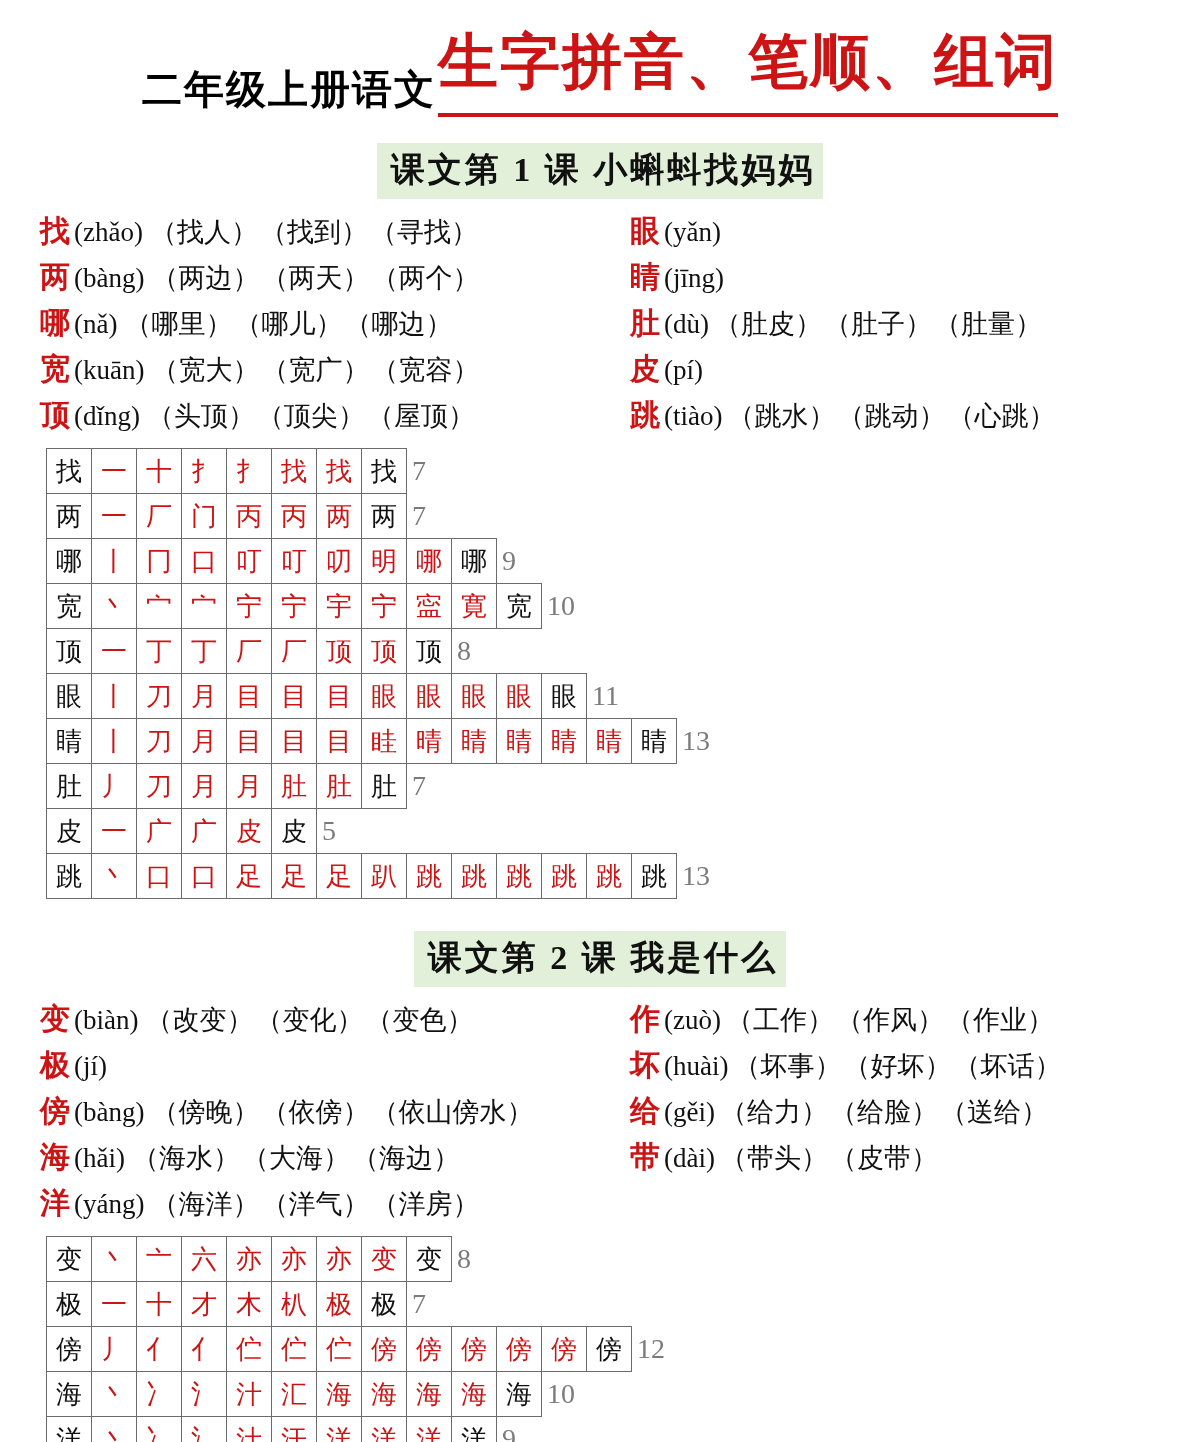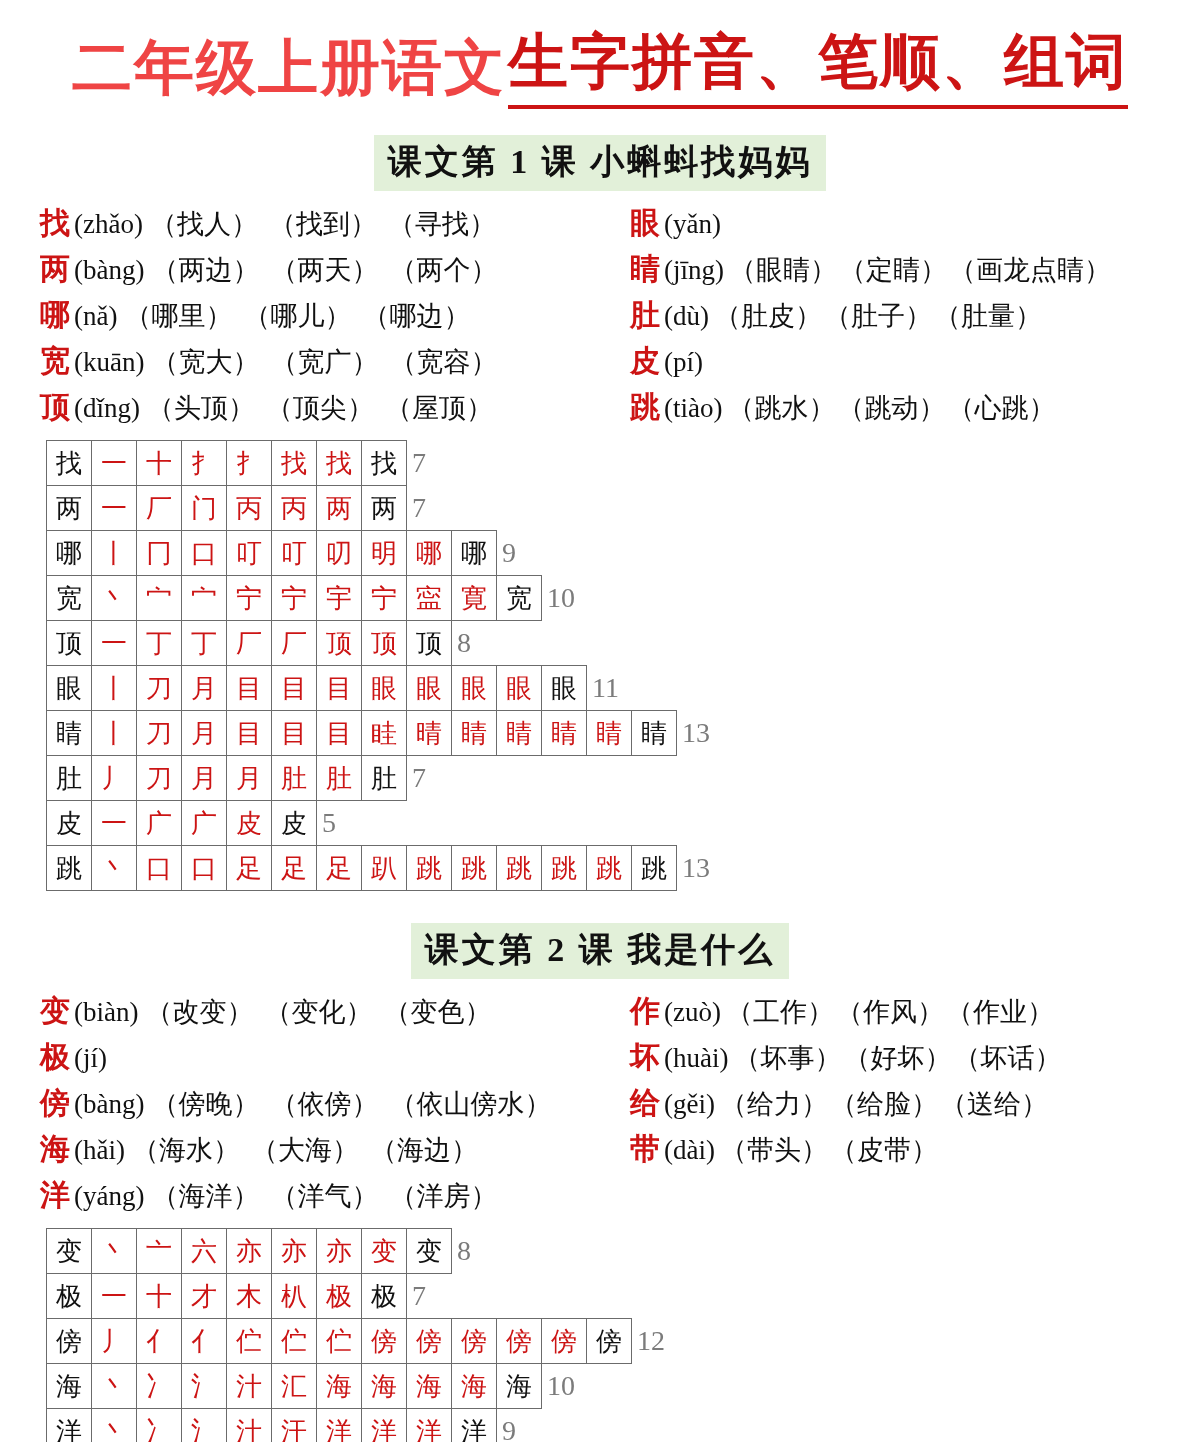--- a/index.html
+++ b/index.html
@@ -18,49 +18,49 @@
 
   
   .title-bar {
     display: flex;
     align-items: flex-end;
     justify-content: center;
     padding-top: 22px;
     white-space: nowrap;
   }
   .title-black {
-    font-size: 60px;
+    font-size: 40px;
     font-weight: bold;
     letter-spacing: 2px;
-    color: #ef4444;
+    color: #000000;
     font-family: "Liberation Serif", serif;
   }
   .title-red {
     font-size: 60px;
     font-weight: bold;
     letter-spacing: 2px;
     color: #cc1414;
     border-bottom: 4px solid #cc1414;
-    padding-bottom: 2px;
+    padding-bottom: 10px;
     margin-left: 2px;
     font-family: "Liberation Serif", serif;
   }
 
   
   .lesson-head {
     text-align: center;
     margin-top: 26px;
     margin-bottom: 12px;
   }
   .lesson-head span {
     display: inline-block;
     background: #e2f0d9;
     font-size: 34px;
     font-weight: bold;
-    padding: 4px 14px 6px 14px;
+    padding: 4px 8px 6px 14px;
     letter-spacing: 3px;
   }
 
   
   .wordgrid {
     display: grid;
     grid-template-columns: 590px 560px;
     padding: 0 20px 0 40px;
     column-gap: 0px;
   }
@@ -88,21 +88,21 @@
     display: flex;
     align-items: baseline;
   }
   .wterm {
     font-size: 27px;
     color: #111;
     font-family: "Liberation Serif", serif;
     padding: 0 1px;
     white-space: nowrap;
   }
-  .col-left .wterms { margin-left: 2px; gap: 9px; }
+  .col-left .wterms { margin-left: 2px; }
 
   
   .strokes {
     padding: 8px 0 0 46px;
   }
   .srow {
     display: flex;
     align-items: center;
     margin-top: -1px;
   }
@@ -199,25 +199,20 @@
   </div>
 
   <div class="wcol col-right">
     <div class="wrow">
       <span class="wchar">眼</span>
       <span class="wpinyin">(yǎn)</span>
     </div>
     <div class="wrow">
       <span class="wchar">睛</span>
       <span class="wpinyin">(jīng)</span>
-      <span class="wterms">
-        <span class="wterm">（眼睛）</span>
-        <span class="wterm">（定睛）</span>
-        <span class="wterm">（画龙点睛）</span>
-      </span>
     </div>
     <div class="wrow">
       <span class="wchar">肚</span>
       <span class="wpinyin">(dù)</span>
       <span class="wterms">
         <span class="wterm">（肚皮）</span>
         <span class="wterm">（肚子）</span>
         <span class="wterm">（肚量）</span>
       </span>
     </div>

